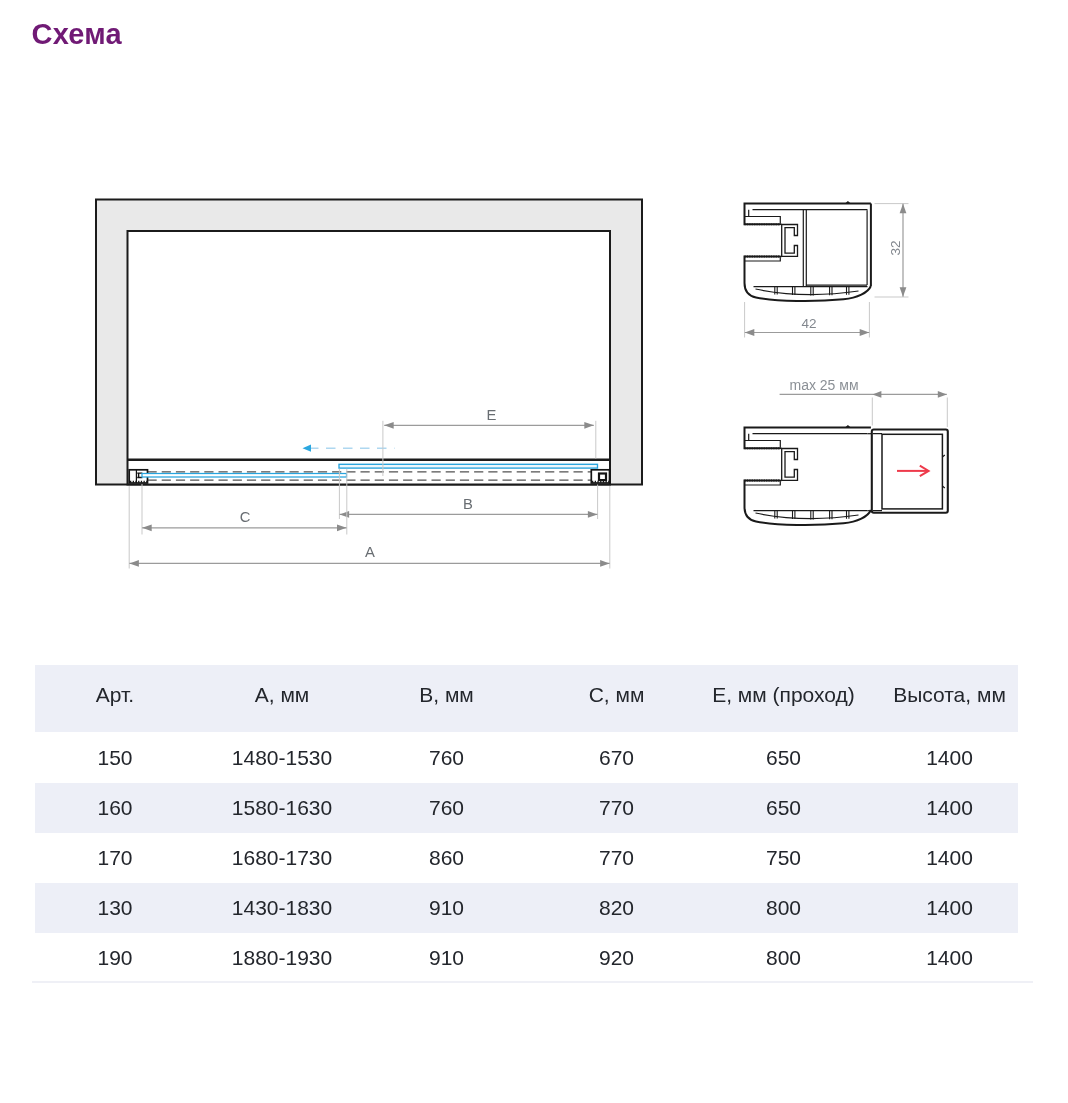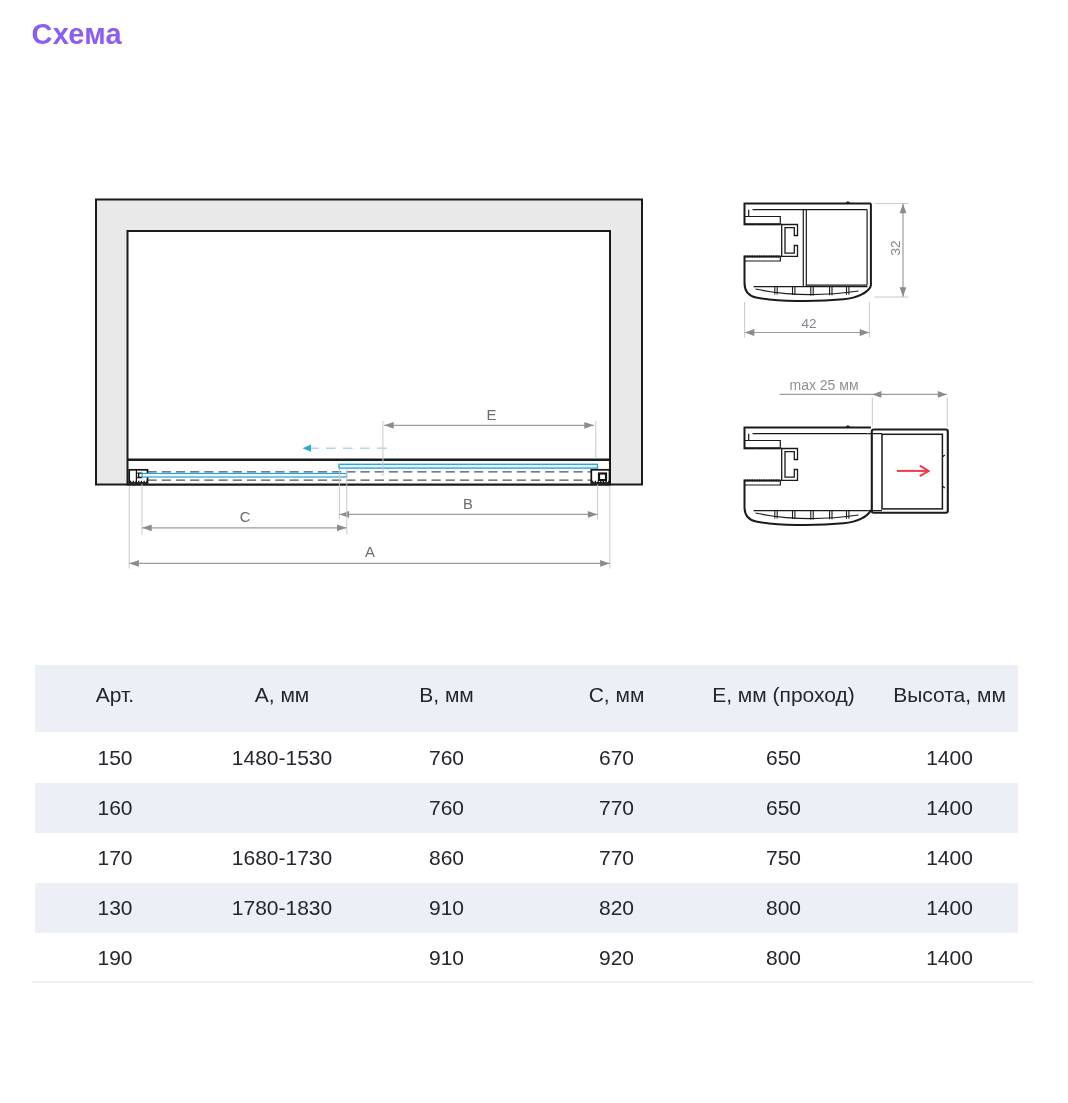--- a/index.html
+++ b/index.html
@@ -1,19 +1,19 @@
 <!DOCTYPE html>
 <html lang="ru"><head>
 <meta charset="utf-8">
 <title>Схема</title>
 <style>
   html,body{margin:0;padding:0;background:#fff;}
   body{font-family:"Liberation Sans", sans-serif;}
   .page{position:relative;width:1068px;height:1103px;background:#fff;overflow:hidden;}
-  .title{position:absolute;left:31.5px;top:17.5px;font-size:29px;font-weight:700;color:#8b5cf6;letter-spacing:.2px;}
+  .title{position:absolute;left:31.5px;top:17.5px;font-size:29px;font-weight:700;color:#701a75;letter-spacing:.2px;}
   .dsvg{position:absolute;left:0;top:0;}
   .band{position:absolute;left:34.5px;width:983.5px;background:#edeff7;}
   .row{position:absolute;left:0;top:0;width:1068px;font-size:21px;color:#23262c;}
   .c{position:absolute;transform:translateX(-50%);white-space:nowrap;}
 </style>
 </head>
 <body>
 <div class="page">
 
   <div class="title">Схема</div>
@@ -190,46 +190,48 @@
     <span class="c" style="left:115px;">150</span>
     <span class="c" style="left:282px;">1480-1530</span>
     <span class="c" style="left:446.5px;">760</span>
     <span class="c" style="left:616.5px;">670</span>
     <span class="c" style="left:783.5px;">650</span>
     <span class="c" style="left:949.5px;">1400</span>
   </div>
 
   <div class="row" style="top:783.4px;height:57px;line-height:49.9px;">
     <span class="c" style="left:115px;">160</span>
+    <span class="c" style="left:282px;">1580-1630</span>
     <span class="c" style="left:446.5px;">760</span>
     <span class="c" style="left:616.5px;">770</span>
     <span class="c" style="left:783.5px;">650</span>
     <span class="c" style="left:949.5px;">1400</span>
   </div>
 
   <div class="row" style="top:833.3px;height:49.9px;line-height:49.9px;">
     <span class="c" style="left:115px;">170</span>
     <span class="c" style="left:282px;">1680-1730</span>
     <span class="c" style="left:446.5px;">860</span>
     <span class="c" style="left:616.5px;">770</span>
     <span class="c" style="left:783.5px;">750</span>
     <span class="c" style="left:949.5px;">1400</span>
   </div>
 
   <div class="row" style="top:883.2px;height:49.9px;line-height:49.9px;">
     <span class="c" style="left:115px;">130</span>
-    <span class="c" style="left:282px;">1780-1830</span>
+    <span class="c" style="left:282px;">1430-1830</span>
     <span class="c" style="left:446.5px;">910</span>
     <span class="c" style="left:616.5px;">820</span>
     <span class="c" style="left:783.5px;">800</span>
     <span class="c" style="left:949.5px;">1400</span>
   </div>
 
   <div style="position:absolute;left:32px;top:981.2px;width:1001px;height:1.6px;background:#eff0f6;"></div>
 
   <div class="row" style="top:933.1px;height:49.9px;line-height:49.9px;">
     <span class="c" style="left:115px;">190</span>
+    <span class="c" style="left:282px;">1880-1930</span>
     <span class="c" style="left:446.5px;">910</span>
     <span class="c" style="left:616.5px;">920</span>
     <span class="c" style="left:783.5px;">800</span>
     <span class="c" style="left:949.5px;">1400</span>
   </div>
 </div>
 
 </body></html>

